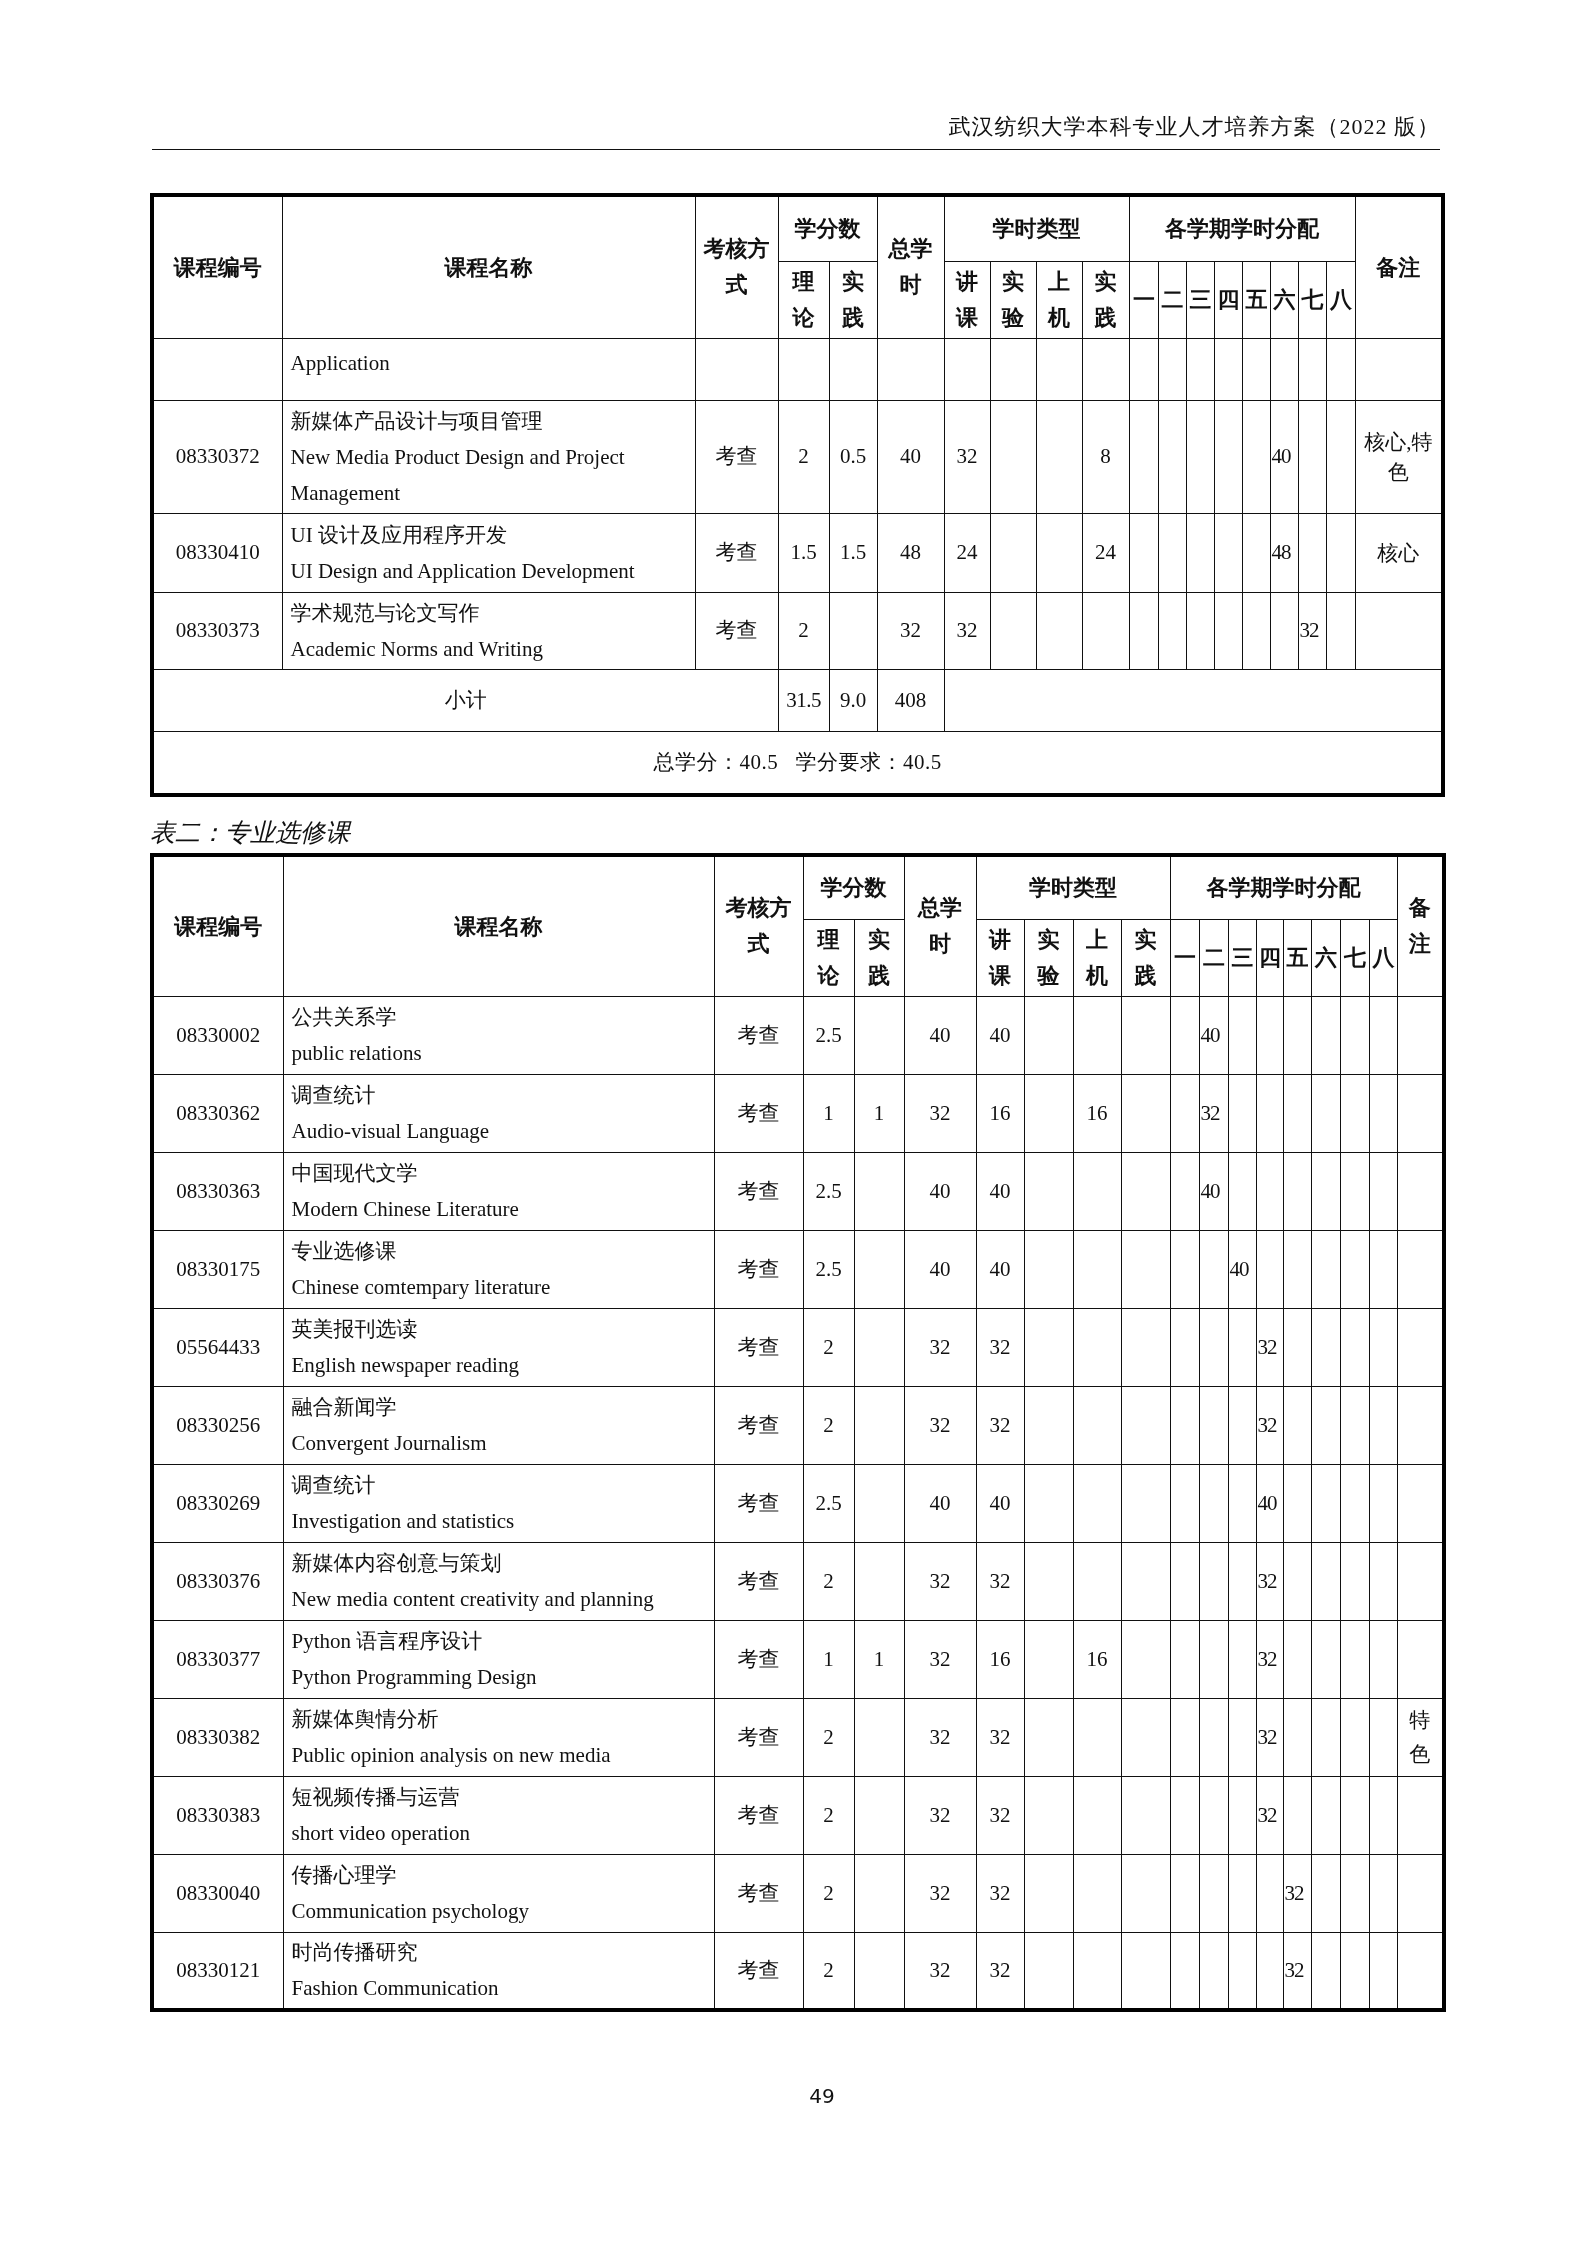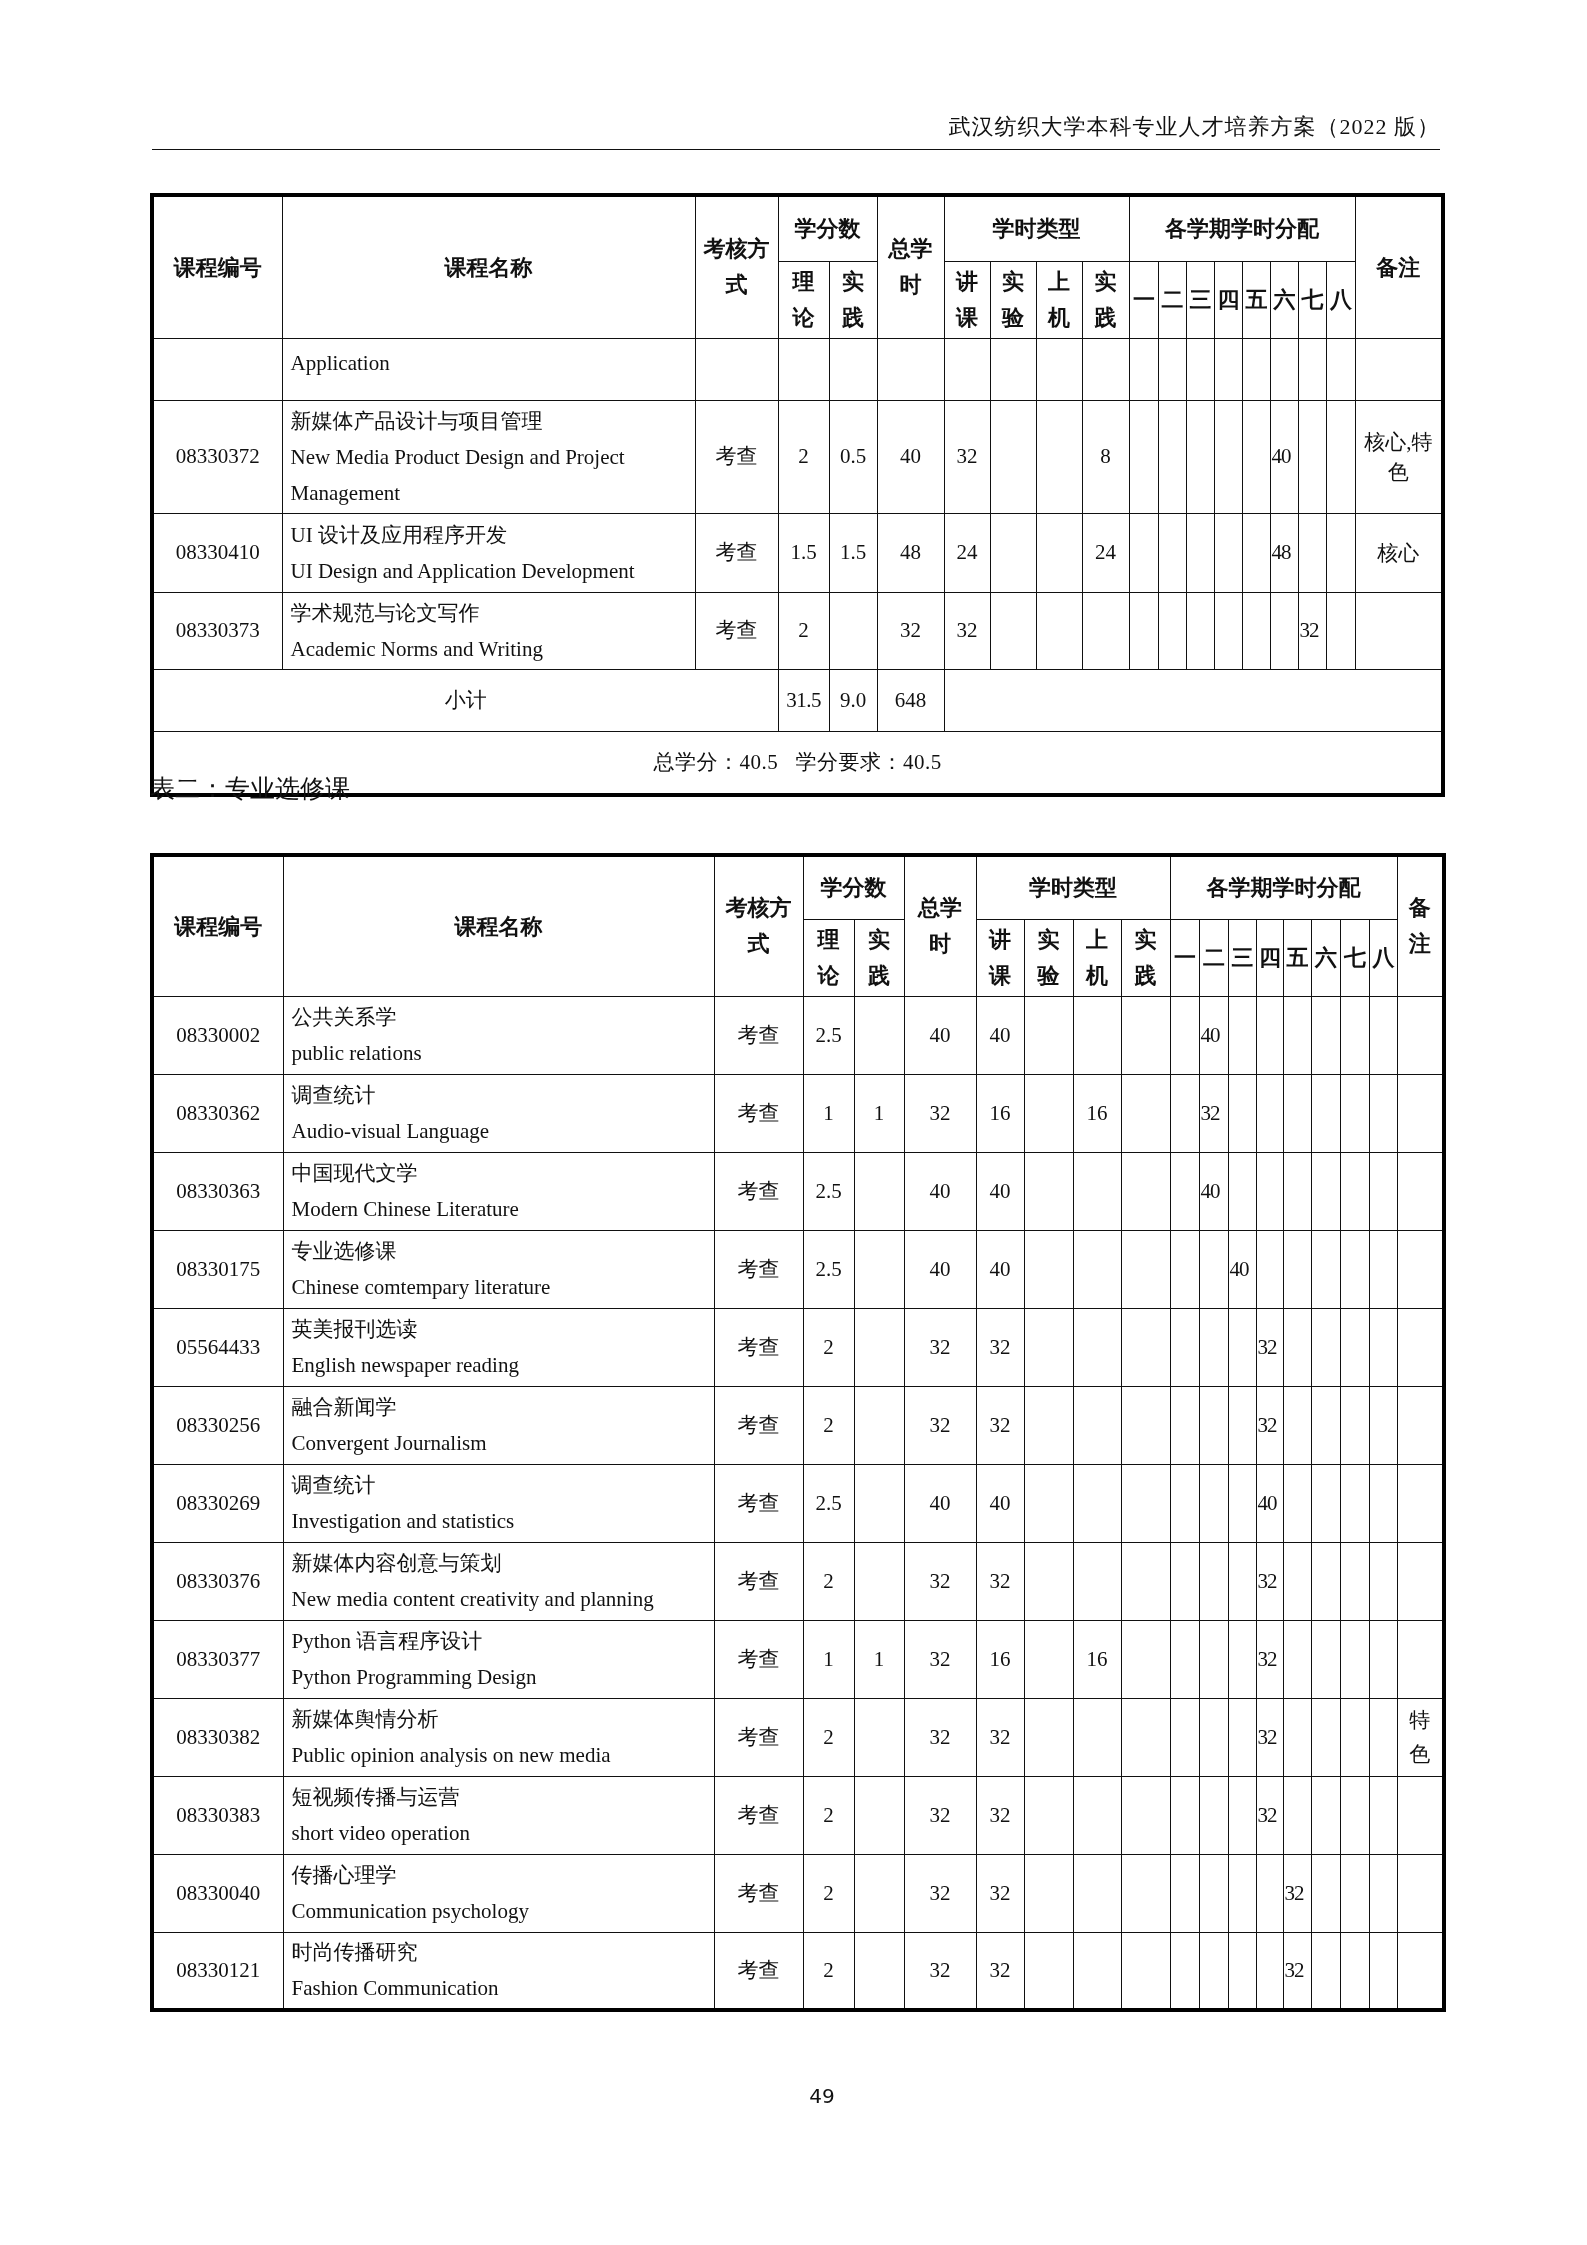--- a/index.html
+++ b/index.html
@@ -4,21 +4,21 @@
 <style>
   html, body { margin: 0; padding: 0; background: #ffffff; }
   body { width: 1587px; height: 2245px; position: relative; overflow: hidden;
          font-family: "Liberation Serif", "DejaVu Serif", serif; color: #111; }
   .page-header { position: absolute; left: 928px; top: 112px; width: 512px; text-align: right;
                  font-size: 22px; letter-spacing: 1px; white-space: nowrap; }
   .header-rule { position: absolute; left: 152px; top: 149px; width: 1288px; height: 0;
                  border-top: 1.5px solid #111; }
   .page-number { position: absolute; left: 772px; top: 2084px; width: 100px; text-align: center;
                  font-family: "DejaVu Sans", sans-serif; font-size: 20px; }
-  .table-caption { position: absolute; left: 150px; top: 772px; font-size: 25px; }
+  .table-caption { position: absolute; left: 150px; top: 816px; font-size: 25px; font-style: italic; }
   table { position: absolute; border-collapse: collapse; table-layout: fixed; left: 150px;
           border: 4px solid #000; }
   td, th { border: 1.5px solid #111; padding: 0; text-align: center; vertical-align: middle;
            font-size: 21px; line-height: 1.25; overflow: hidden; }
   th { font-weight: bold; font-size: 22px; }
   th.narrow { font-size: 22px; line-height: 36px; }
   th.sem { font-size: 22px; padding: 0; letter-spacing: -1px; }
   td.name { text-align: left; padding-left: 8px; line-height: 36px; }
   td.name .cn, td.name .en { display: block; white-space: nowrap; font-family: Liberation Serif, serif; }
   td.sem { font-size: 21px; text-align: left; padding-left: 1px; letter-spacing: -1px; }
@@ -182,21 +182,21 @@
       <td class="sem"></td>
       <td class="sem">32</td>
       <td class="sem"></td>
       <td class="remark"></td>
     </tr>
 
     <tr style="height:62px">
       <td colspan="3">小计</td>
       <td style="letter-spacing:-0.5px">31.5</td>
       <td>9.0</td>
-      <td>648</td>
+      <td>408</td>
       <td colspan="13"></td>
     </tr>
 
     <tr style="height:64px">
       <td colspan="19" class="total-line" style="white-space:pre">总学分：40.5   学分要求：40.5</td>
     </tr>
   </tbody>
 </table>
 
 <div class="table-caption">表二：专业选修课</div>

